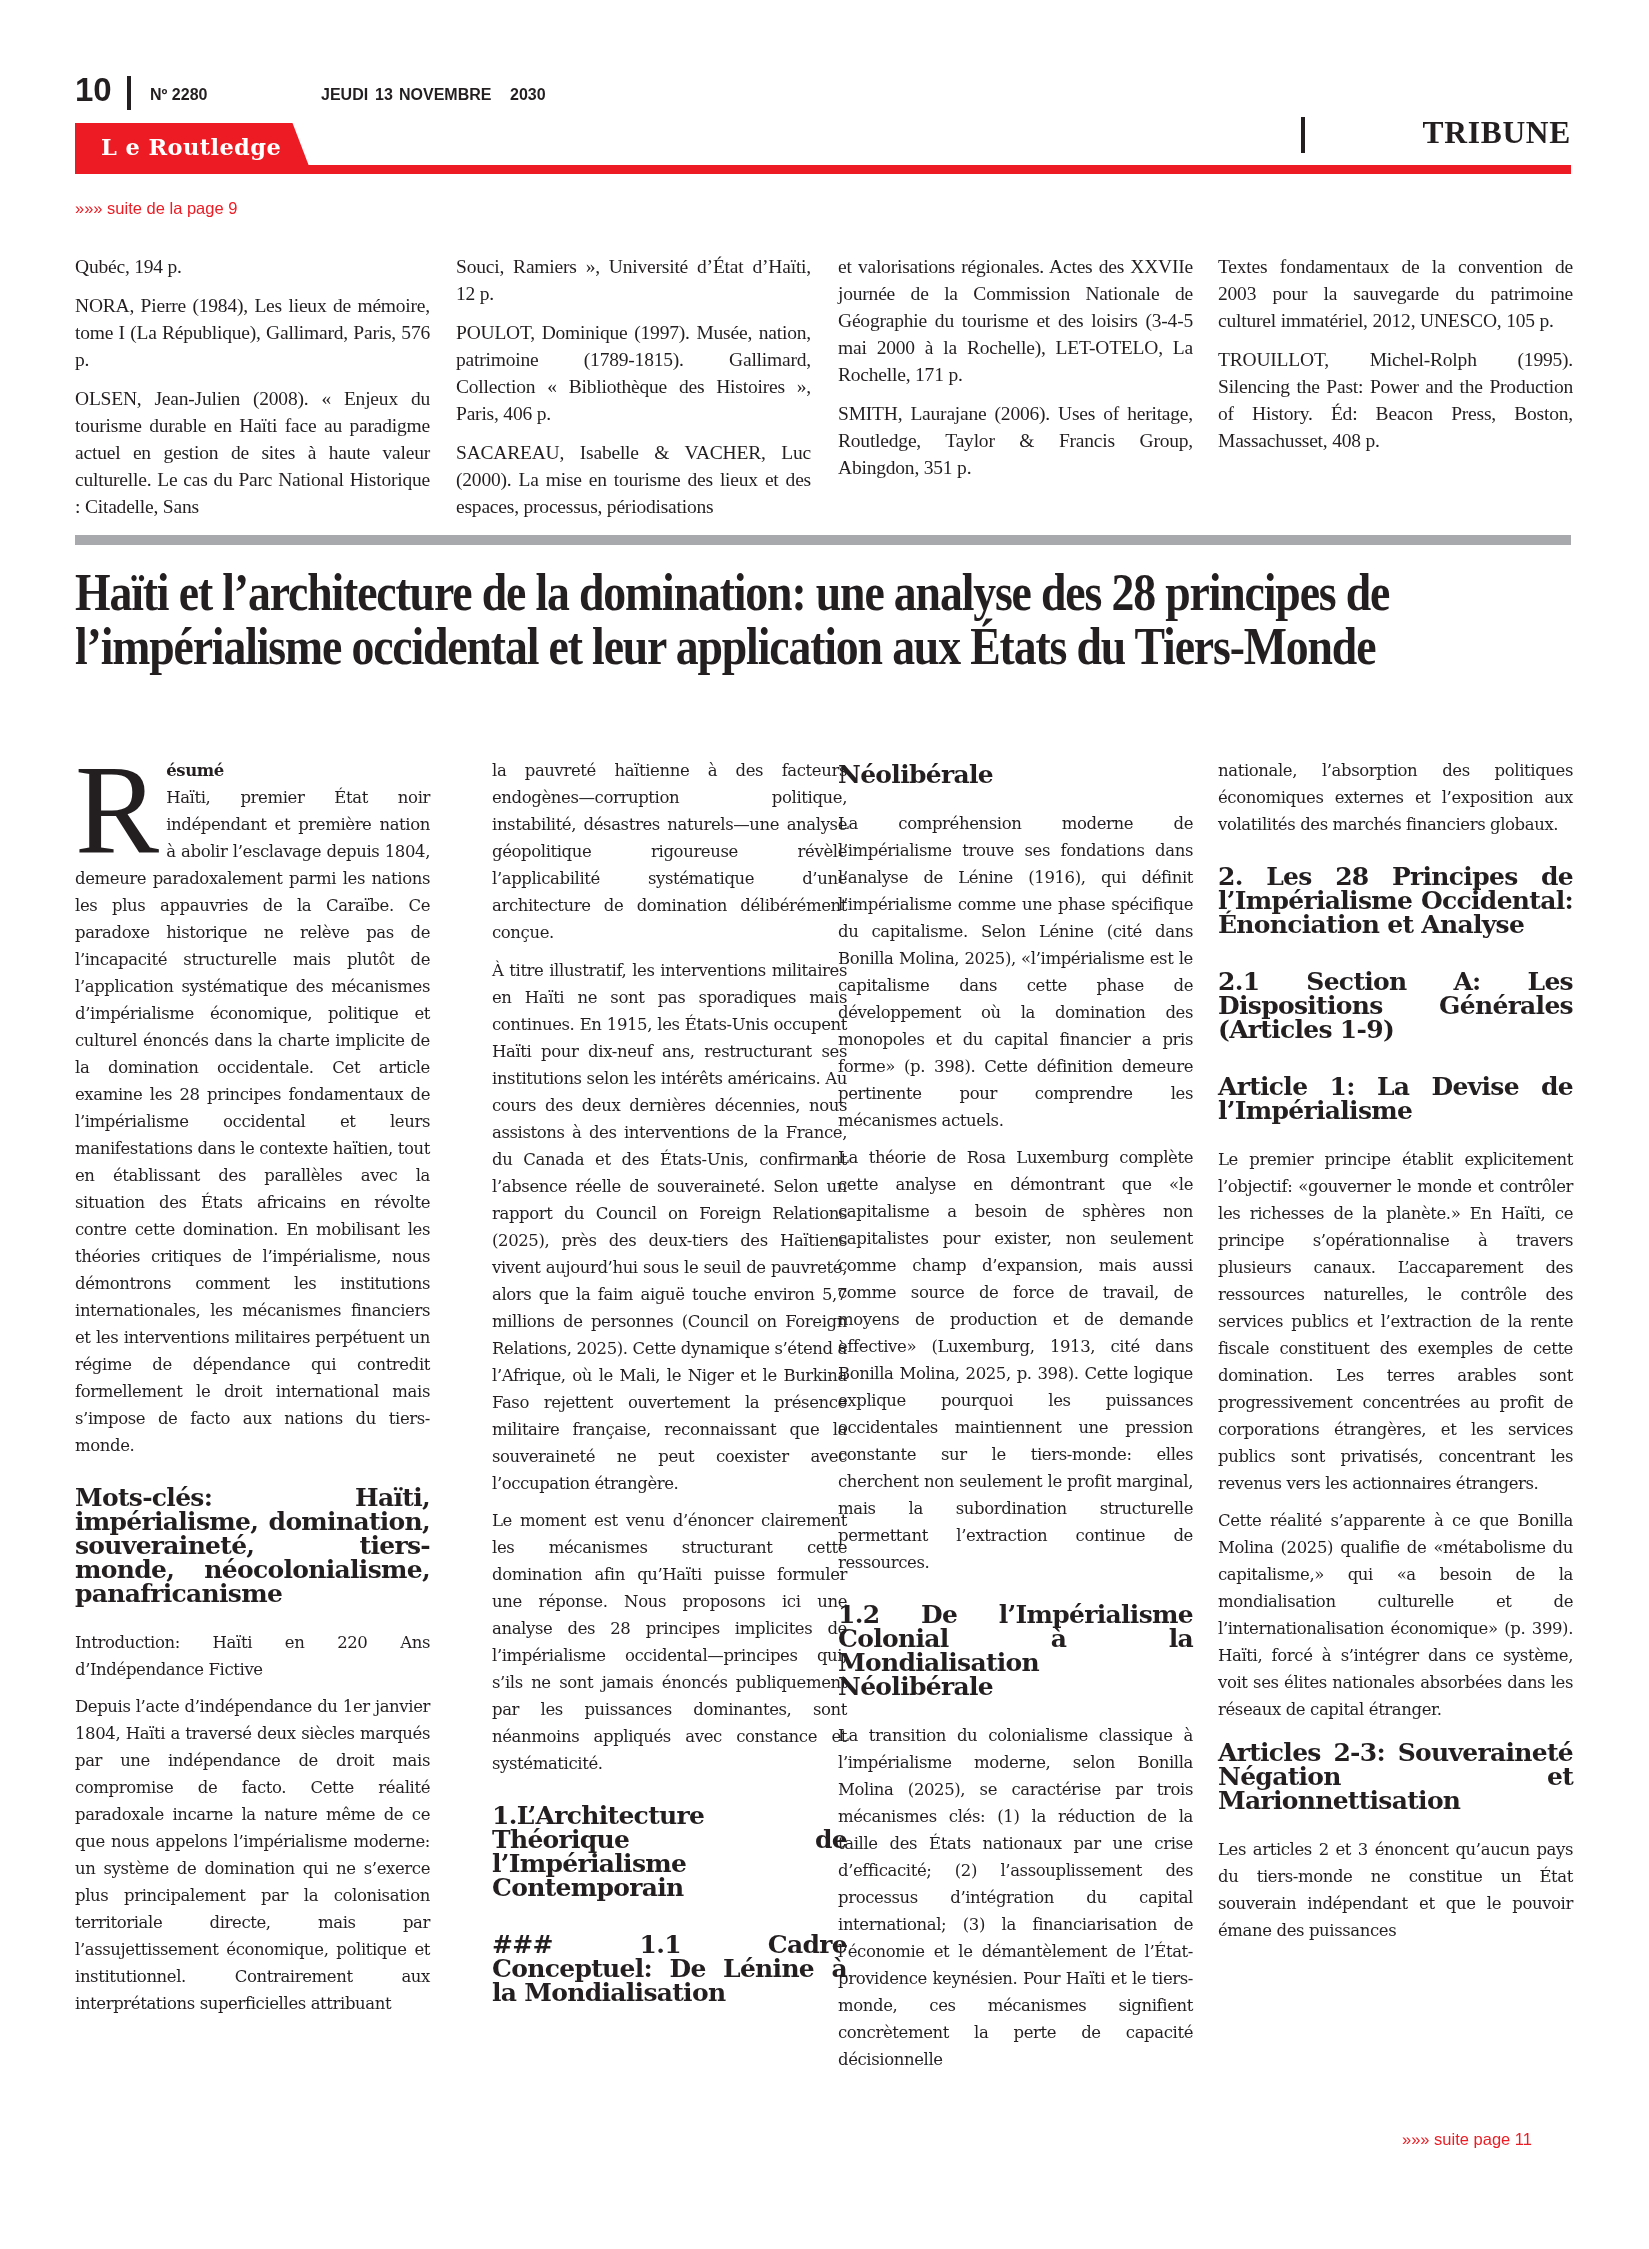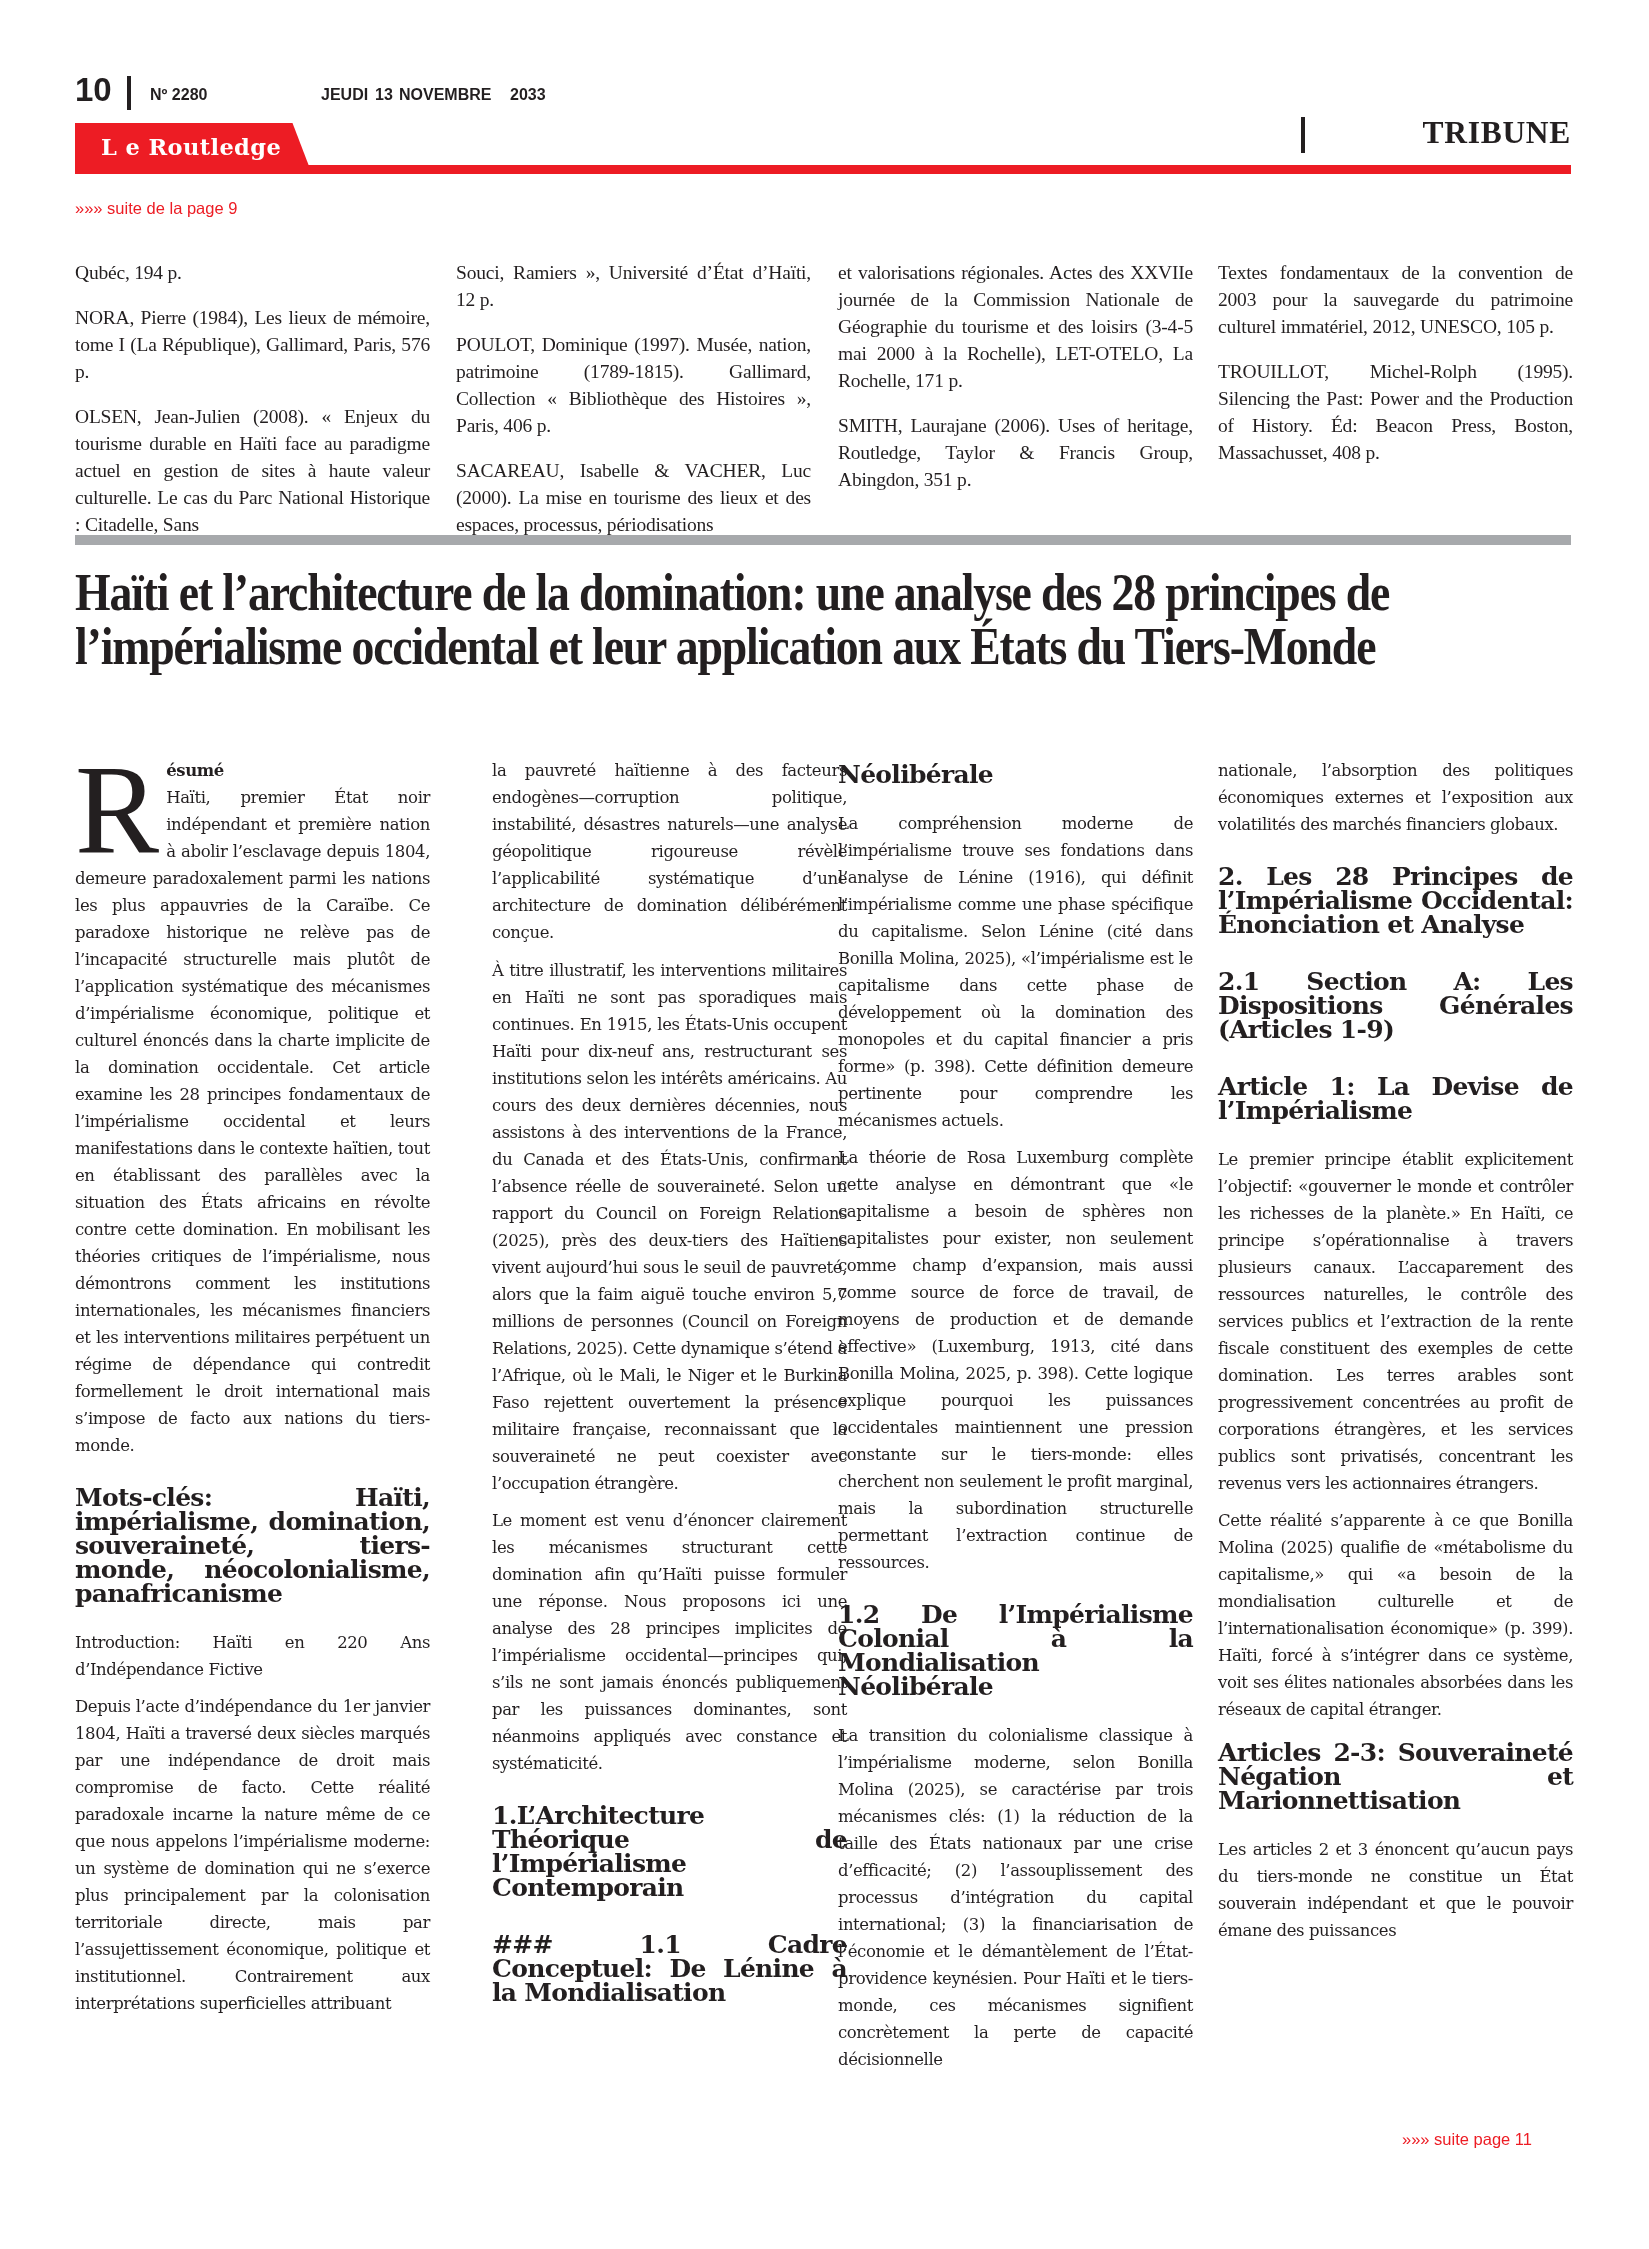--- a/index.html
+++ b/index.html
@@ -11,42 +11,42 @@
   .issue { left:75px; }
   .brand-band { position:absolute; left:0; top:54px; width:1496px; height:9px; background:#ed1c24; top:94px; }
   .brand-tab { position:absolute; left:0; top:52px; width:240px; height:51px; }
   .brand-tab svg { position:absolute; left:0; top:0; }
   .brand-name { position:absolute; left:26px; top:63px; font-family:"DejaVu Serif", serif; font-weight:bold; font-size:22.5px; color:#ffffff; line-height:27px; letter-spacing:0.4px; }
   .section-sep { position:absolute; left:1226px; top:46px; width:3.7px; height:36px; background:#231f20; }
   .section-name { position:absolute; right:0; top:43px; font-family:Liberation Serif, serif; font-weight:bold; font-size:31.5px; line-height:37px; letter-spacing:0.7px; }
   .cont-from { position:absolute; left:75px; top:199px; font-family:"Liberation Sans", sans-serif; font-size:16.5px; color:#ed1c24; line-height:19.5px; }
   .refs { position:absolute; left:75px; top:241px; width:1496px; height:270px; }
   .ref-col { position:absolute; top:0; width:355px; font-size:19.5px; line-height:27px; text-align:justify; font-family:"Liberation Serif", serif; letter-spacing:-0.2px; }
-  .ref-col p { margin:18px 0 9px 0; }
+  .ref-col p { margin:12px 0 9px 0; }
   .rule { position:absolute; left:75px; top:535px; width:1496px; height:9.7px; background:#a7a9ac; }
   .headline { position:absolute; left:75px; top:566px; width:1500px; font-family:"Liberation Serif", serif; font-weight:bold; font-size:52px; line-height:54px; letter-spacing:-1.3px; transform:scaleX(0.88); transform-origin:left top; width:1702px; margin:0; }
   .col { position:absolute; top:757px; width:355px; font-family:"DejaVu Serif", serif; font-size:16.5px; line-height:27px; text-align:justify; letter-spacing:-0.4px; }
   .col p { margin:0 0 10.5px 0; }
   .col h2 { font-family:"DejaVu Serif", serif; font-weight:bold; font-size:25px; line-height:24px; margin:18px 0 22.5px 0; text-align:justify; text-align-last:left; letter-spacing:-0.7px; }
   .c1 { left:75px; } .c2 { left:456px;margin-left:36px; } .c3 { left:838px; } .c4 { left:1218px; }
   .dropcap { float:left; font-family:"Liberation Serif", serif; font-size:126px; line-height:97px; margin:4.5px 7.5px 0 0; height:96px; }
   .resume-label { font-weight:bold; display:block; font-size:16.5px; }
   .cont-to { position:absolute; left:1402px; top:2130px; font-family:"Liberation Sans", sans-serif; font-size:16.5px; color:#ed1c24; line-height:19.5px; }
 </style>
 </head>
 <body>
 
 <div class="masthead">
   <div class="page-num">10</div>
   <div class="page-bar"></div>
   <div class="issue">Nº 2280</div>
   <div class="date-item" style="left:246px">JEUDI</div>
   <div class="date-item" style="left:300px">13</div>
   <div class="date-item" style="left:324px">NOVEMBRE</div>
-  <div class="date-item" style="left:435px">2033</div>
+  <div class="date-item" style="left:435px">2030</div>
   <div class="brand-band"></div>
   <div class="brand-tab">
     <svg width="240" height="51" viewBox="0 0 320 68">
         <polygon points="0,0 290,0 316,68 0,68" fill="#ed1c24"></polygon>
       </svg>
   </div>
   <div class="brand-name">L e Routledge</div>
   <div class="section-sep"></div>
   <div class="section-name">TRIBUNE</div>
 </div>

